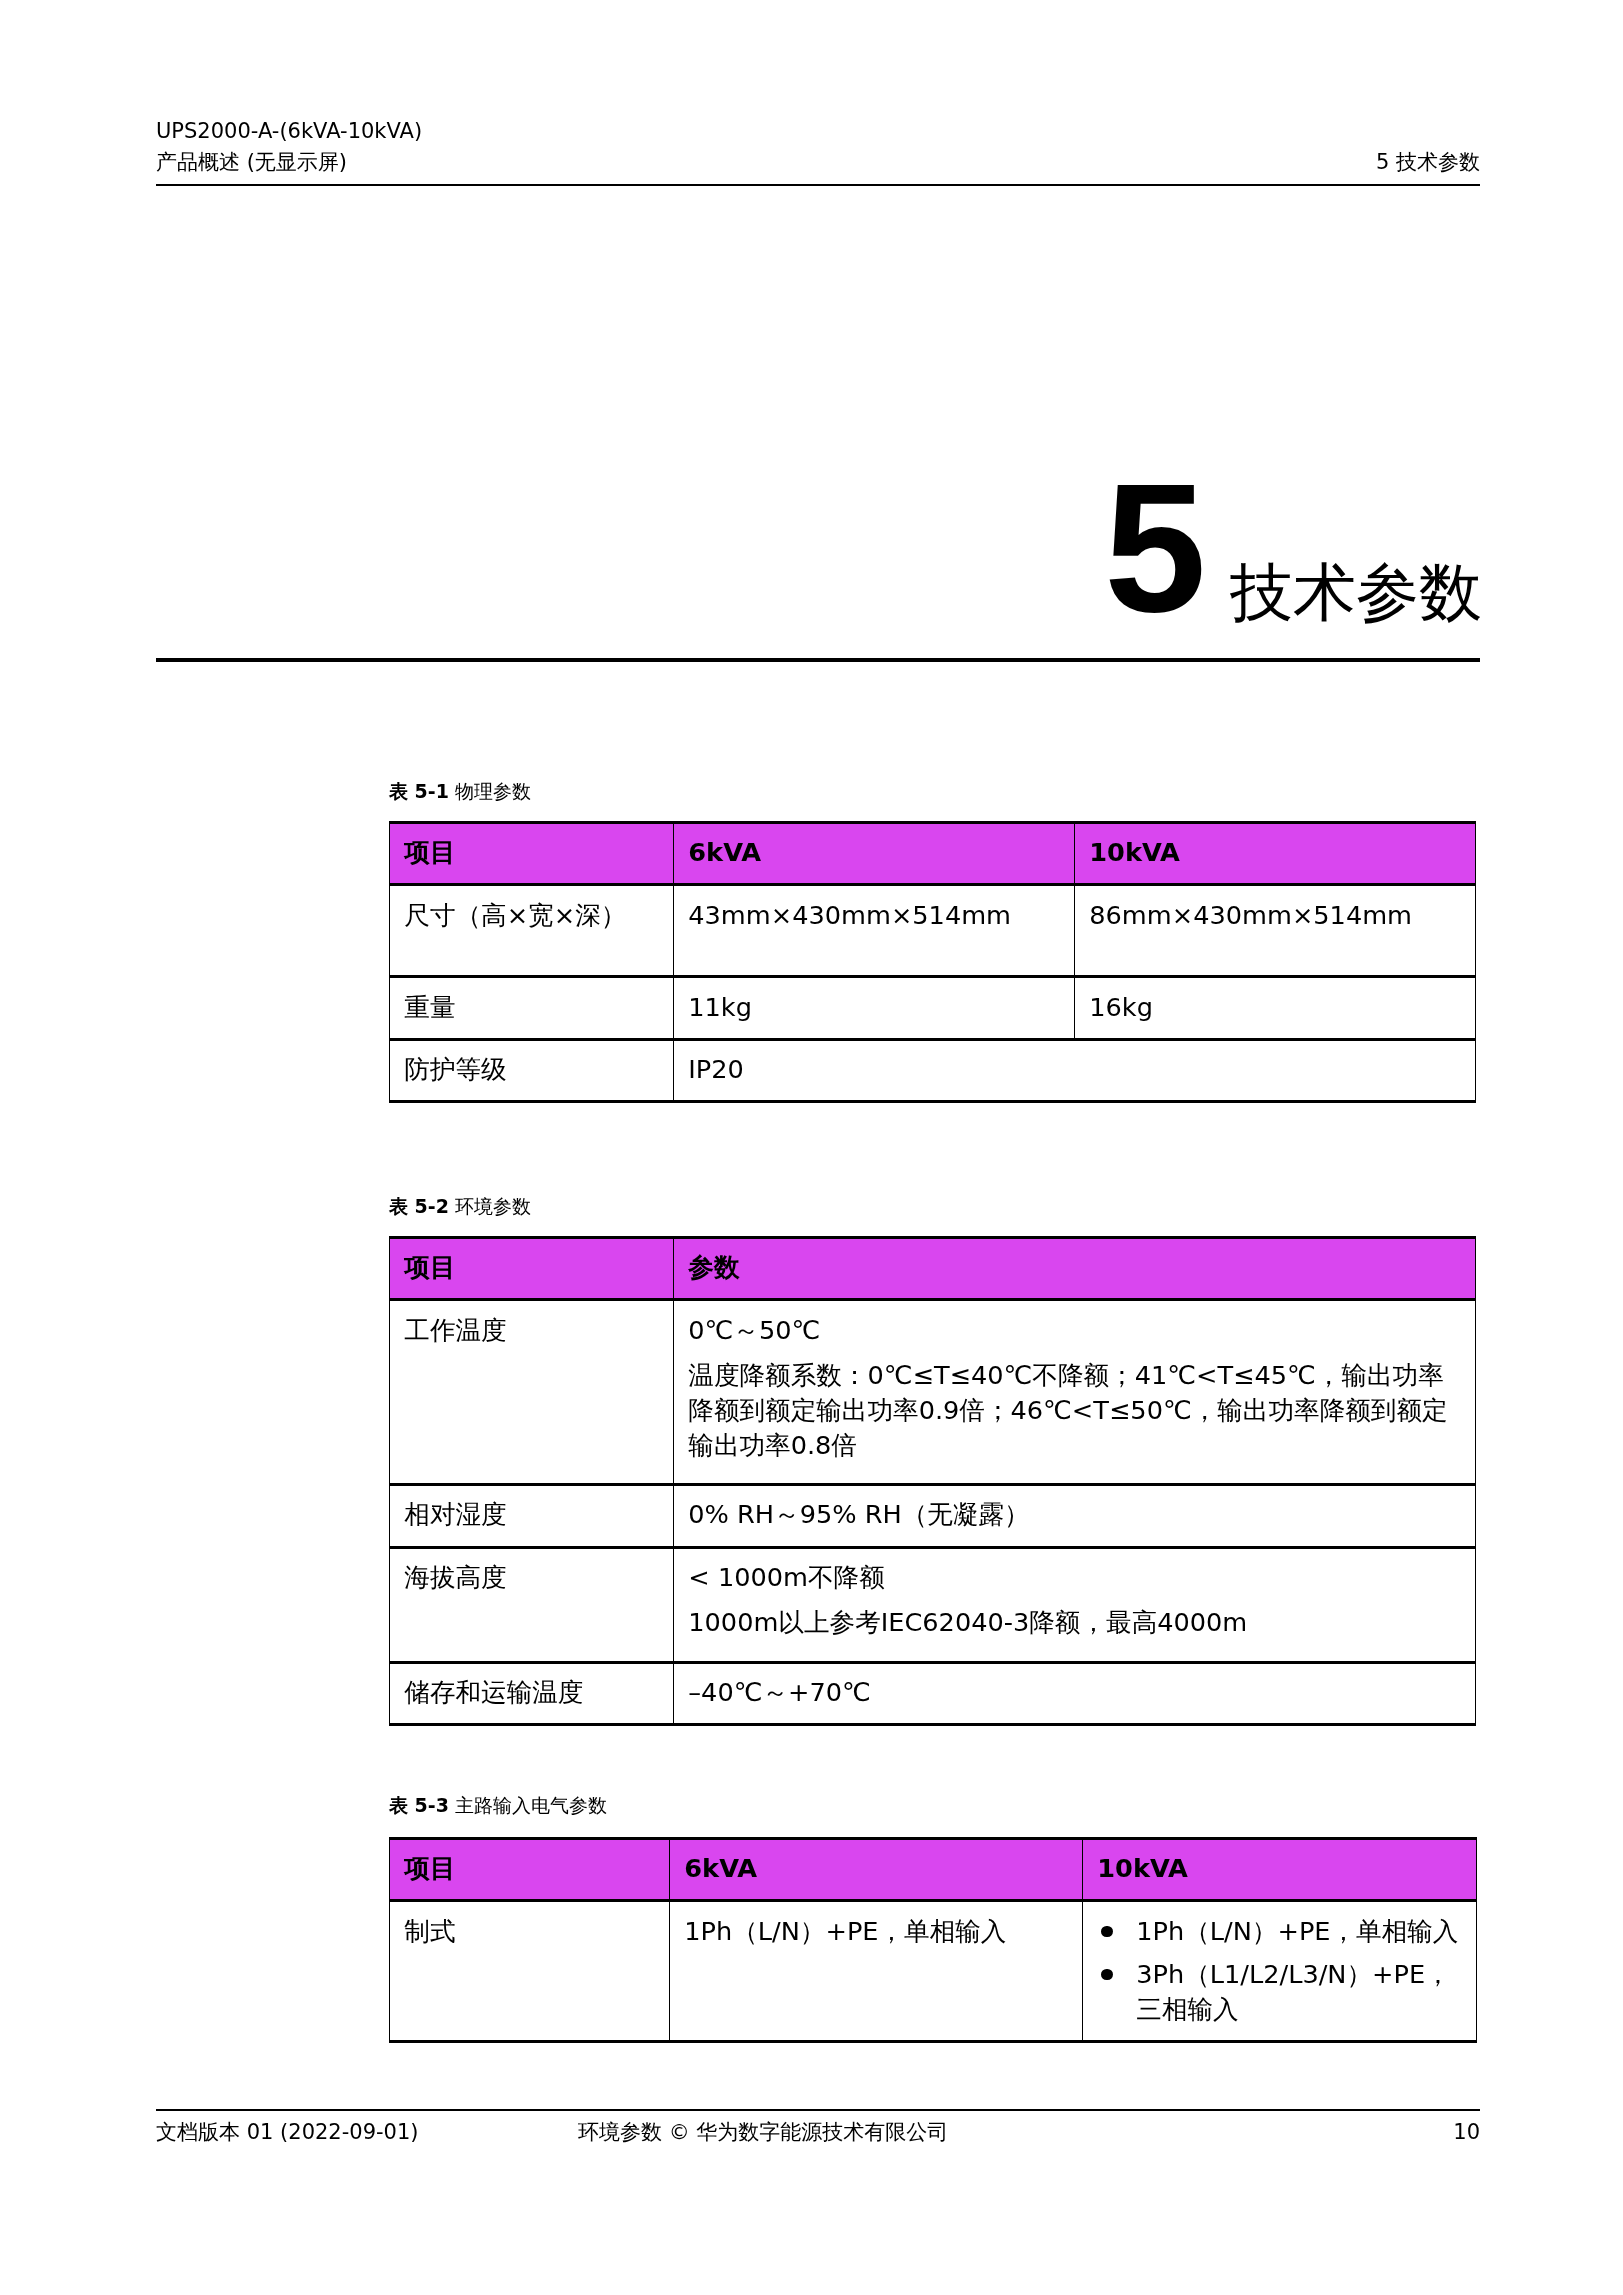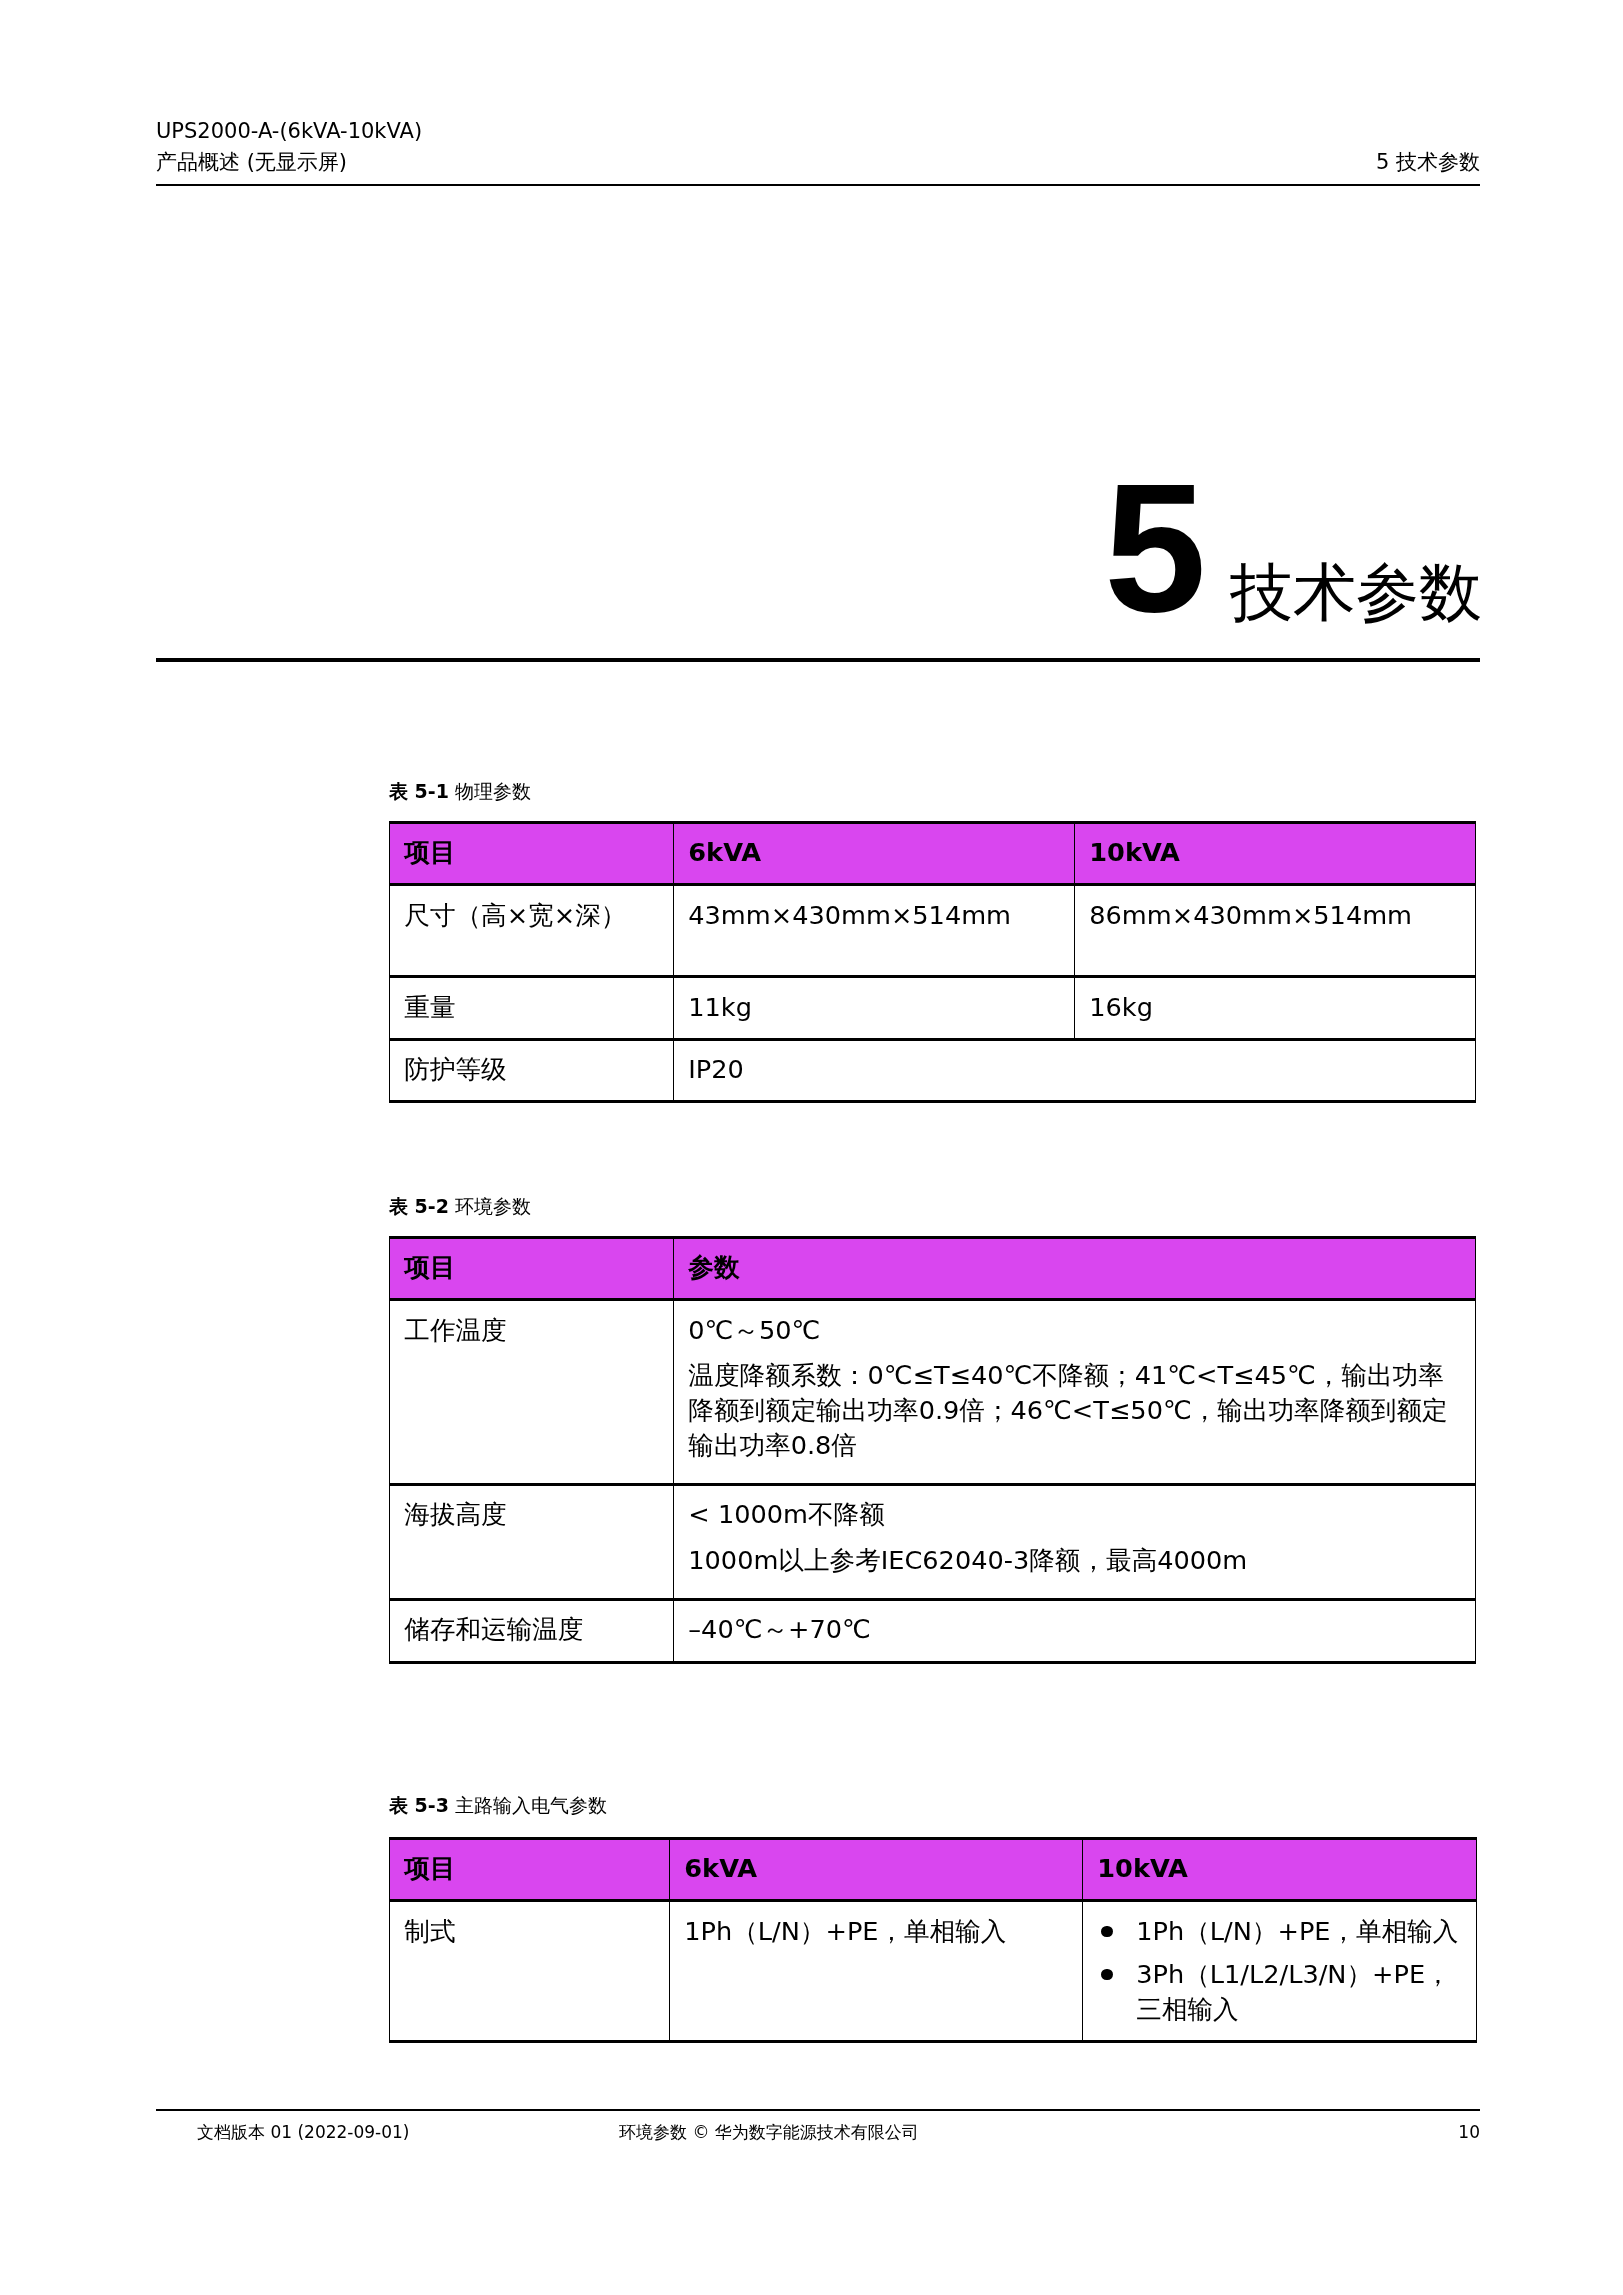--- a/index.html
+++ b/index.html
@@ -17,21 +17,21 @@
   table.doc th, table.doc td { border: 1.5px solid #000; vertical-align: top; text-align: left; padding: 11.2px 14.3px 13.3px 14.3px; }
   table.doc thead th { background: #d946ef; font-weight: bold; border-bottom: 3.1px solid #000; border-top: 3.1px solid #000; }
   table.doc tbody tr + tr td { border-top: 3.1px solid #000; }
   table.doc tbody tr:last-child td { border-bottom: 3.1px solid #000; }
   .para { margin: 0; }
   .para + .para { margin-top: 10.2px; }
   ul.bul { margin: 0; padding: 0; list-style: none; }
   ul.bul li { position: relative; padding-left: 41px; }
   ul.bul li + li { margin-top: 8px; }
   ul.bul li .dot { position: absolute; left: 6.1px; top: 12.3px; width: 11.2px; height: 11.2px; border-radius: 50%; background: #000; }
-  .foot { position: absolute; top: 2117px; font-size: 17px; line-height: 31px; white-space: nowrap; margin-left: 41px; }
+  .foot { position: absolute; top: 2117px; font-size: 21px; line-height: 31px; white-space: nowrap; }
 </style>
 </head>
 <body>
 
 <div class="abs hdr" style="left:156px; top:116px;">UPS2000-A-(6kVA-10kVA)</div>
 <div class="abs hdr" style="left:156px; top:147px;">产品概述 (无显示屏)</div>
 <div class="abs hdr" style="right:143px; top:147px; text-align:right;">5 技术参数</div>
 <div class="rule-thin" style="top:184px;"></div>
 
 <div class="chap-num">5</div>
@@ -90,20 +90,26 @@
   </thead>
   <tbody>
     <tr>
       <td>工作温度</td>
       <td style="padding-bottom:20.4px;">
         <p class="para">0℃～50℃</p>
         <p class="para">温度降额系数：0℃≤T≤40℃不降额；41℃&lt;T≤45℃，输出功率降额到额定输出功率0.9倍；46℃&lt;T≤50℃，输出功率降额到额定输出功率0.8倍</p>
       </td>
     </tr>
     <tr>
+      <td>相对湿度</td>
+      <td>
+        <p class="para">0% RH～95% RH（无凝露）</p>
+      </td>
+    </tr>
+    <tr>
       <td>海拔高度</td>
       <td style="padding-bottom:20.4px;">
         <p class="para">&lt; 1000m不降额</p>
         <p class="para">1000m以上参考IEC62040-3降额，最高4000m</p>
       </td>
     </tr>
     <tr>
       <td>储存和运输温度</td>
       <td>
         <p class="para">–40℃～+70℃</p>

